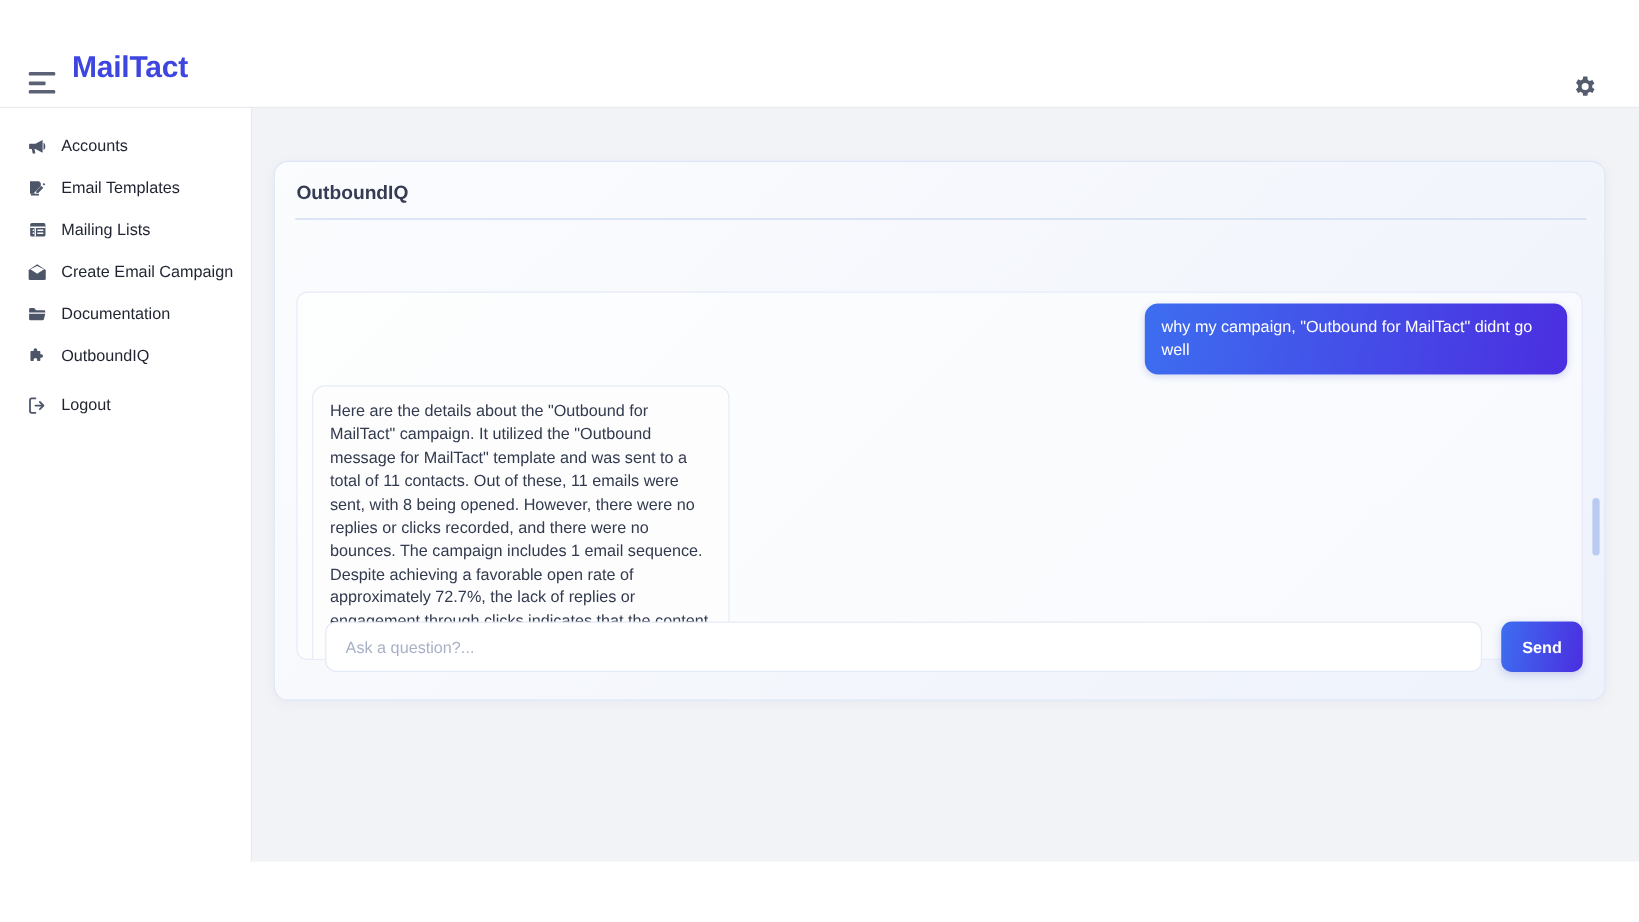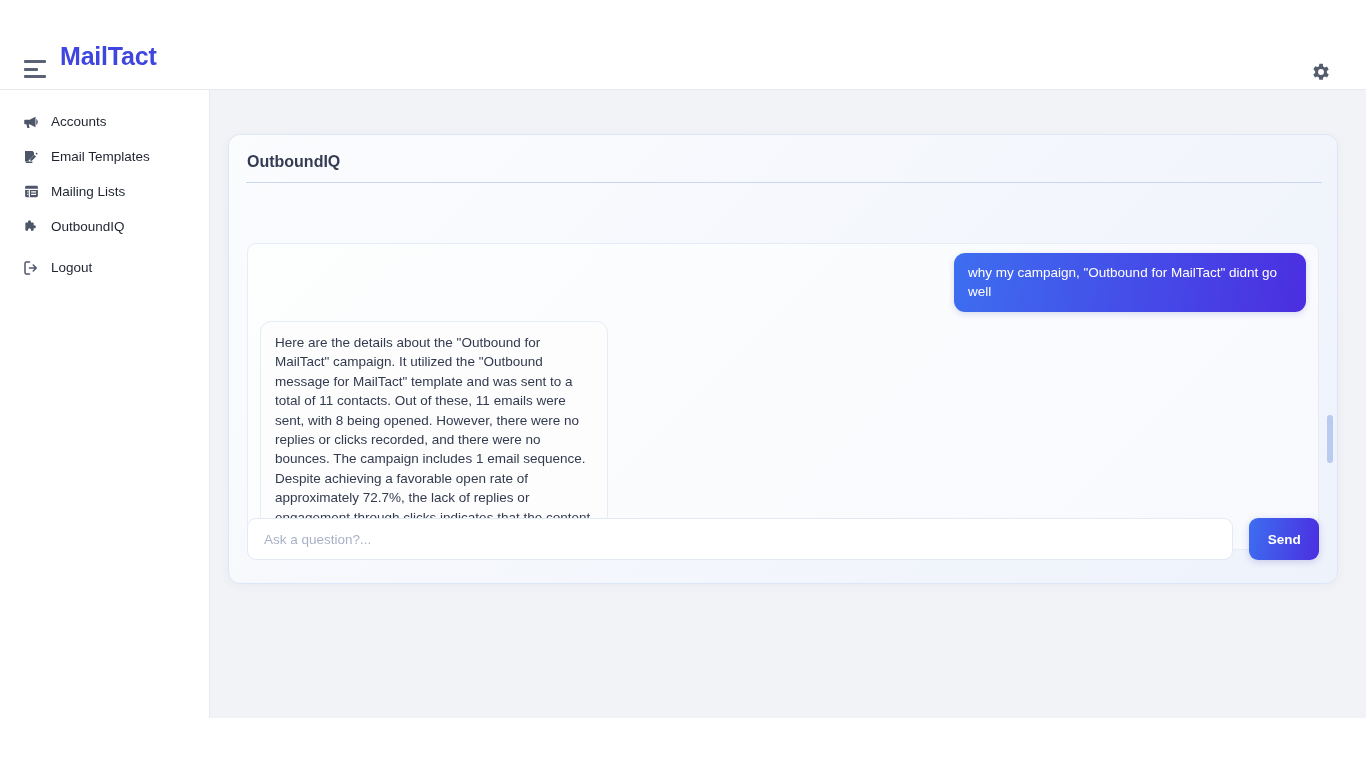--- a/index.html
+++ b/index.html
@@ -144,20 +144,21 @@
   }
   .ask-input {
     width: 992px; height: 42px;
     background: #ffffff;
     border: 1px solid #e3e9f5;
     border-radius: 9px;
     padding: 0 16px;
     font-family: "Liberation Sans", sans-serif;
     font-size: 13.5px; color: #323a4e;
     outline: none;
+    margin-left: 24px;
   }
   .ask-input::placeholder { color: #a8b1c6; }
   .send-btn {
     margin-left: 16px;
     width: 70px; height: 42px;
     background: linear-gradient(100deg, #3d6ef0 0%, #4b2ee0 100%);
     color: #ffffff; border: none; border-radius: 9px;
     font-family: "Liberation Sans", sans-serif;
     font-size: 13.5px; font-weight: bold;
     cursor: pointer;
@@ -209,22 +210,38 @@
       <span class="ic">
         <svg width="17" height="17" viewBox="0 0 24 24" fill="none" stroke="#4d5569" stroke-width="2">
           <rect x="3" y="4" width="18" height="16" rx="2" fill="#4d5569" stroke="none"></rect>
           <path d="M3 9h18M9 9v11M6 12.5h1.5M6 16h1.5M11.5 12.5h7M11.5 16h7" stroke="#ffffff" stroke-width="1.6"></path>
         </svg>
       </span>
       <span class="lbl">Mailing Lists</span>
     </div>
 
 
-
-
+    <div class="nav-item">
+      <span class="ic">
+        <svg width="18" height="18" viewBox="0 0 24 24" fill="#4d5569">
+          <path d="M12 3L2.5 9.2V19a1.5 1.5 0 0 0 1.5 1.5h16A1.5 1.5 0 0 0 21.5 19V9.2L12 3zm0 10.4L4.4 8.6 12 4.8l7.6 3.8-7.6 4.8z"></path>
+        </svg>
+      </span>
+      <span class="lbl">Create Email Campaign</span>
+    </div>
+
+
+    <div class="nav-item">
+      <span class="ic">
+        <svg width="18" height="18" viewBox="0 0 24 24" fill="#4d5569">
+          <path d="M3 6.5A1.5 1.5 0 0 1 4.5 5h4.2l2 2.4h8.8A1.5 1.5 0 0 1 21 8.9v1.1H3V6.5zM3 11.2h18l-1.6 6.3a1.5 1.5 0 0 1-1.5 1.1H4.5A1.5 1.5 0 0 1 3 17.1v-5.9z"></path>
+        </svg>
+      </span>
+      <span class="lbl">Documentation</span>
+    </div>
 
     <div class="nav-item">
       <span class="ic">
         <svg width="18" height="18" viewBox="0 0 24 24" fill="#4d5569">
           <path d="M10 3a2 2 0 0 1 2 2v1h2.5a1 1 0 0 1 1 1v2.5h1a2 2 0 1 1 0 4h-1V16a1 1 0 0 1-1 1H12v-1.2a2 2 0 1 0-4 0V17H5.5a1 1 0 0 1-1-1V6.9a1 1 0 0 1 1-1H8V5a2 2 0 0 1 2-2z"></path>
         </svg>
       </span>
       <span class="lbl">OutboundIQ</span>
     </div>
 

